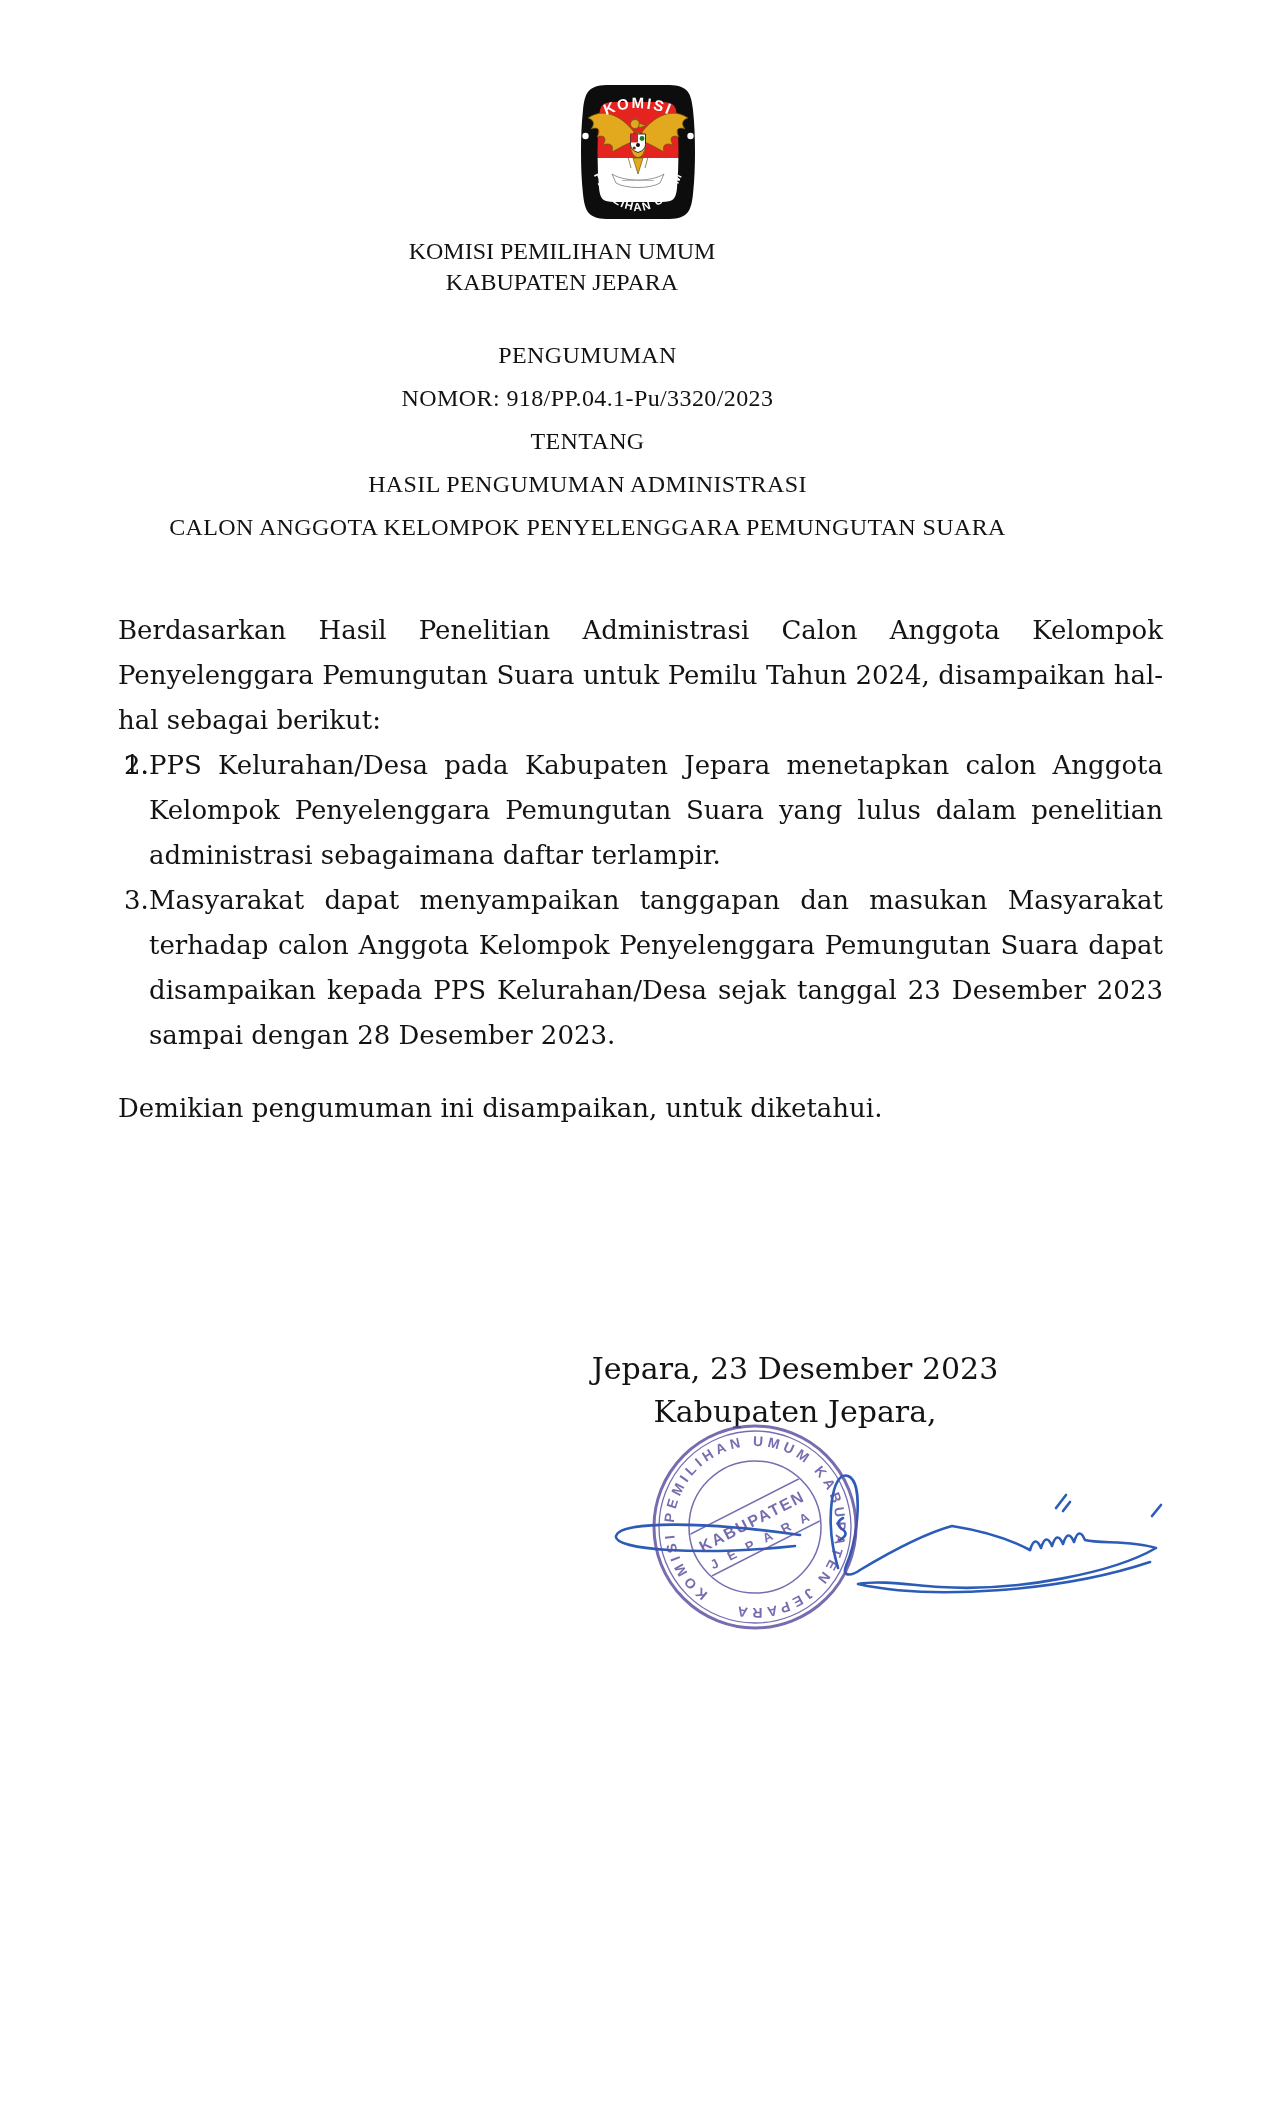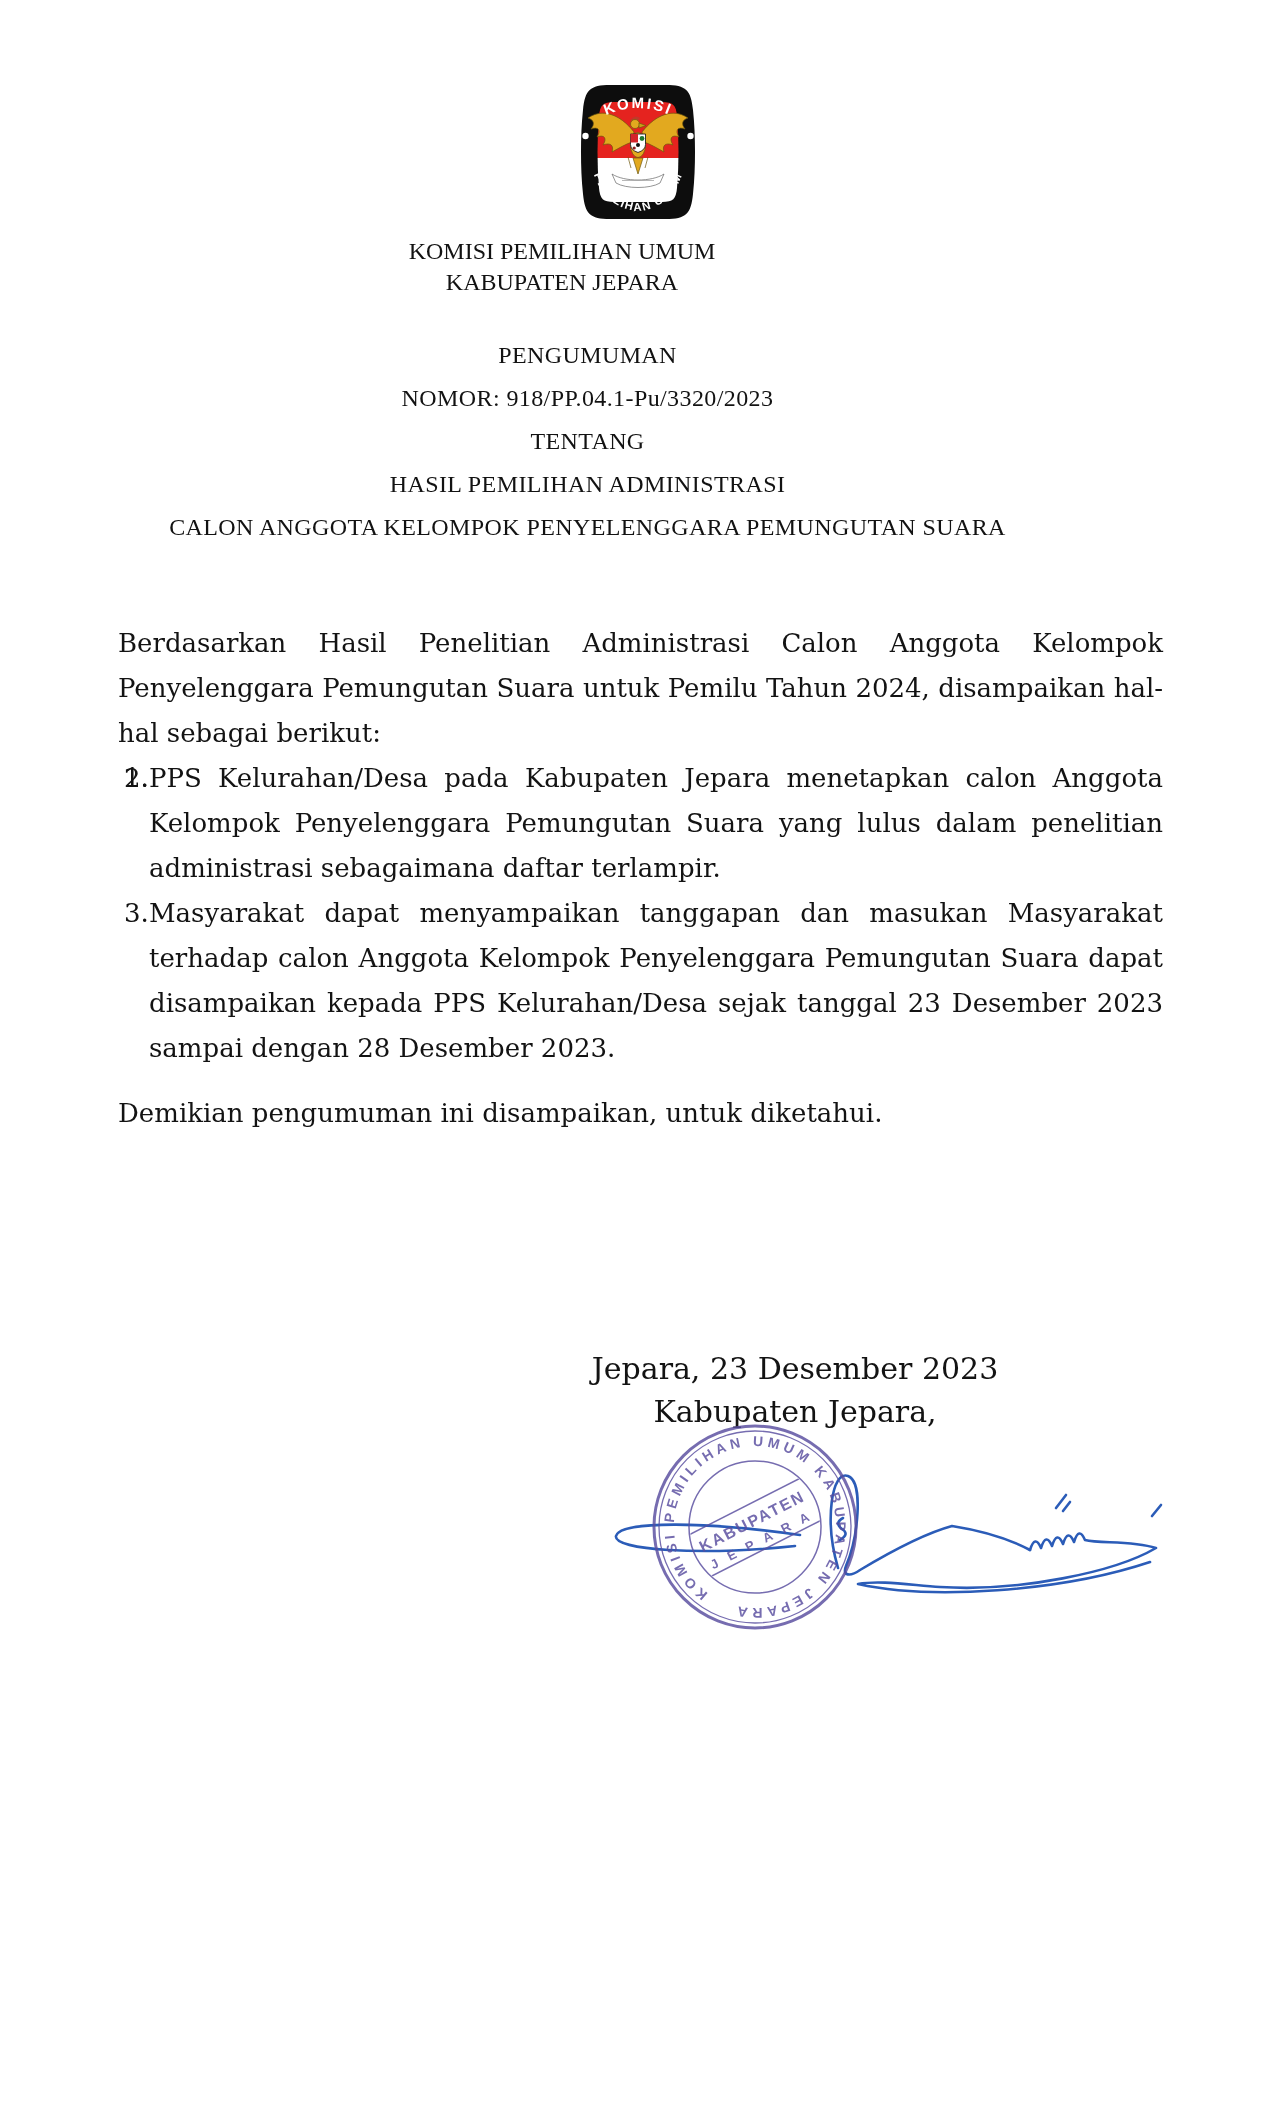--- a/index.html
+++ b/index.html
@@ -30,30 +30,30 @@
   .titleblock{
     position:absolute;left:0;top:334px;width:1175px;
     text-align:center;
     font-family:"Liberation Serif", serif;
     font-size:24px;line-height:43px;
     color:#121212;
     letter-spacing:0.4px;
   }
   
   .bodytext{
-    position:absolute;left:118px;top:621px;width:1045px;
+    position:absolute;left:118px;top:608px;width:1045px;
     font-size:26px;line-height:45px;
     text-align:justify;
     color:#131313;
   }
   .intro{margin:0 0 0 0;}
   .list{margin-top:0;}
   .list-item{position:relative;padding-left:31px;margin:0;}
   .list-item .num{position:absolute;left:6px;top:0;}
-  .closing{margin-top:20px;text-align:left;}
+  .closing{margin-top:28px;text-align:left;}
   
   .signblock{
     position:absolute;left:545px;top:1347px;width:500px;
     text-align:center;
     font-size:30px;line-height:43px;
     color:#131313;
   }
   .sign-name{margin-top:81px;}
   
   .stamp{
@@ -124,21 +124,21 @@
 
   <div class="letterhead">
     <div>KOMISI PEMILIHAN UMUM</div>
     <div>KABUPATEN JEPARA</div>
   </div>
 
   <div class="titleblock">
     <div>PENGUMUMAN</div>
     <div>NOMOR: 918/PP.04.1-Pu/3320/2023</div>
     <div>TENTANG</div>
-    <div>HASIL PEMILIHAN ADMINISTRASI</div>
+    <div>HASIL PENGUMUMAN ADMINISTRASI</div>
     <div>CALON ANGGOTA KELOMPOK PENYELENGGARA PEMUNGUTAN SUARA</div>
   </div>
 
   <div class="bodytext">
     <p class="intro">Berdasarkan Hasil Penelitian Administrasi Calon Anggota Kelompok Penyelenggara Pemungutan Suara untuk Pemilu Tahun 2024, disampaikan hal-hal sebagai berikut:</p>
 
     <div class="list">
       <div class="list-item">
         <span class="num">1.</span>
       </div>

